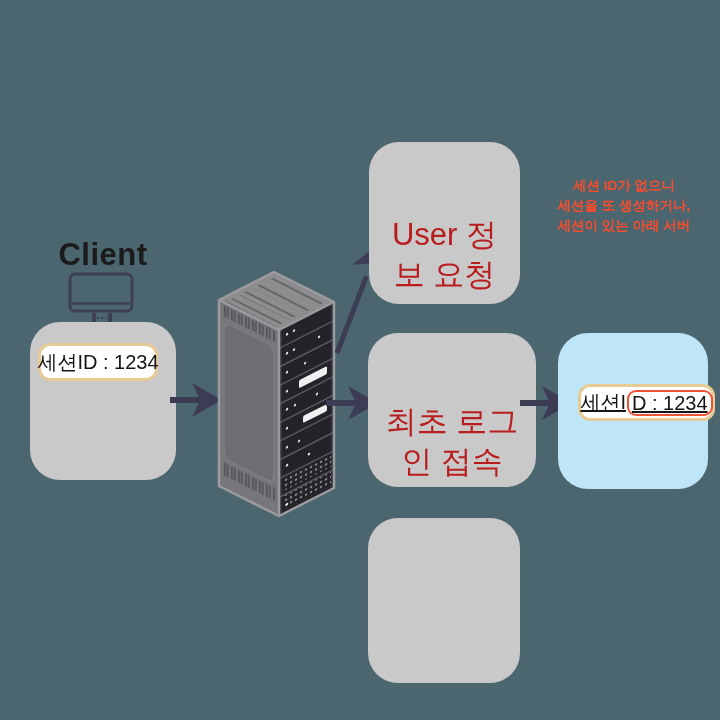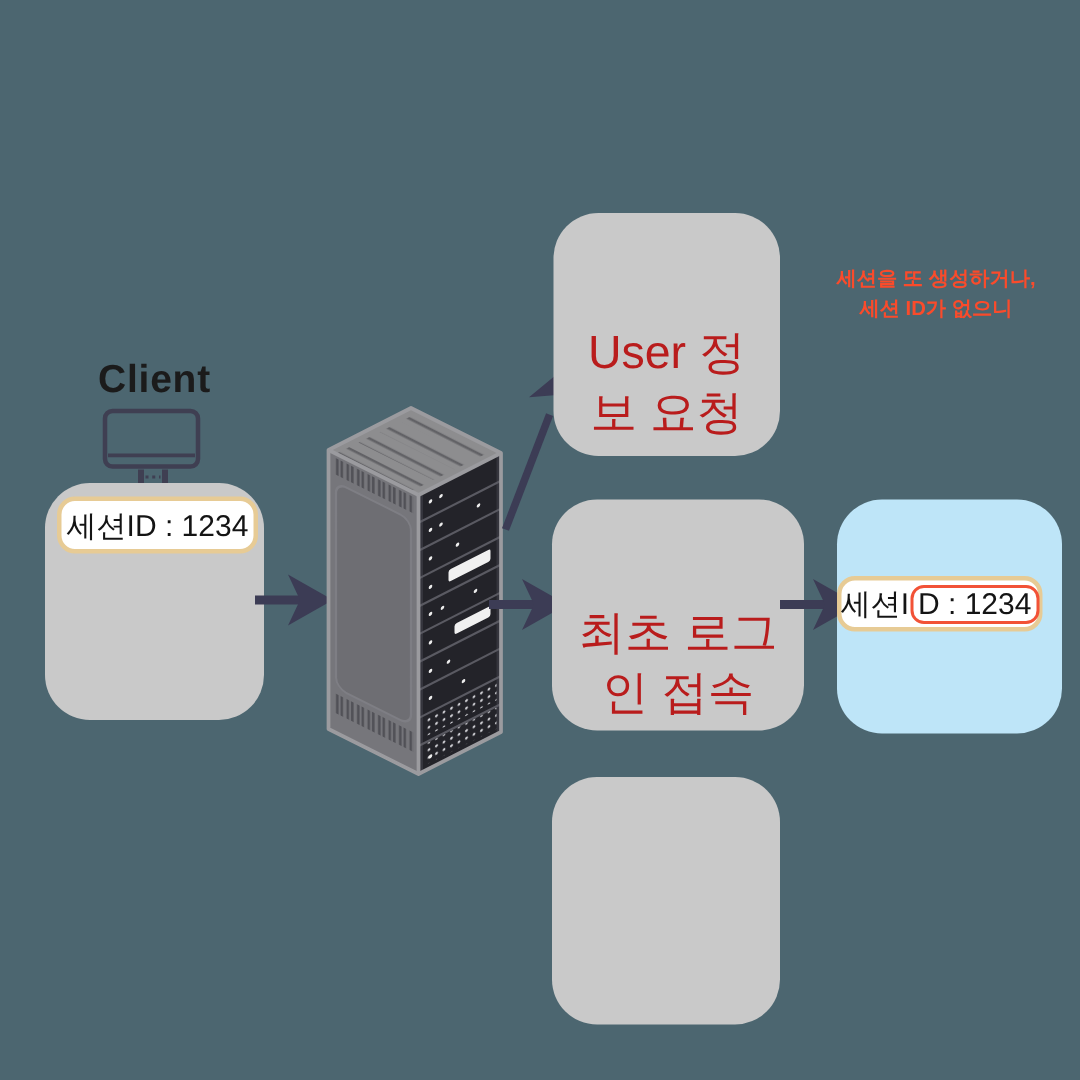--- a/index.html
+++ b/index.html
@@ -6,21 +6,21 @@
   body{font-family:"Liberation Sans","DejaVu Sans",sans-serif;}
   #stage{
     position:relative;width:720px;height:720px;overflow:hidden;
     background:#4c6670;
   }
   .abs{position:absolute;}
   .title{
     color:#1b1b1b;font-weight:600;text-align:center;
     letter-spacing:0.5px;
   }
-  #client-label{left:30px;top:237px;width:146px;font-size:26px;}
+  #client-label{left:30px;top:237px;width:146px;font-size:31px;}
   #server-label{left:365px;top:84px;width:158px;font-size:28px;}
   .gray-box{
     background:#c9c9c9;border-radius:30px;
   }
   #client-box{left:30px;top:322px;width:146px;height:158px;}
   #server-box-0{left:369px;top:142px;width:151px;height:162px;}
   #server-box-1{left:368px;top:333px;width:151px;height:154px;padding-left:17px;}
   #server-box-2{left:368px;top:518px;width:152px;height:165px;}
   #result-box{
     left:558px;top:333px;width:150px;height:156px;
@@ -30,22 +30,22 @@
     position:absolute;left:0;right:0;top:50%;transform:translateY(-50%);
     text-align:center;color:#b91c1c;font-size:31px;line-height:1.28;
     padding:0 14px;font-weight:500;margin-top:32px;
   }
   .pill{
     position:absolute;background:#ffffff;border:3px solid #e7cb95;
     border-radius:12px;display:flex;align-items:center;justify-content:center;
     color:#141414;font-size:20px;font-weight:500;box-sizing:border-box;
     white-space:nowrap;
   }
-  #client-pill{left:8px;top:9px;width:134px;height:38px;}
-  #result-pill{left:0;top:51px;width:137px;height:37px;}
+  #client-pill{left:8px;top:21px;width:120px;height:38px;}
+  #result-pill{left:20px;top:51px;width:137px;height:37px;text-decoration:underline;}
   .red-outline{
     display:inline-block;border:2.5px solid #f25236;border-radius:9px;
     padding:0 3px;margin-left:1px;line-height:1.1;
   }
   #annotation{
     left:528px;top:176px;width:192px;text-align:center;
     color:#fa4b2b;font-size:13.5px;font-weight:bold;line-height:20px;
     white-space:nowrap;
   }
   svg{display:block;}
@@ -170,22 +170,23 @@
 
   <div class="abs gray-box" id="server-box-1">
     <div class="box-label">최초 로그인 접속</div>
   </div>
 
   <div class="abs gray-box" id="server-box-2">
     <div class="box-label"></div>
   </div>
 
   <div class="abs" id="annotation">
+    <div>세션 ID가 없으니</div>
     <div>세션을 또 생성하거나,</div>
-    <div>세션 ID가 없으니</div>
+    <div>세션이 있는 아래 서버</div>
   </div>
 
   <svg class="abs" style="left:520px;top:385px;" width="52" height="36" viewBox="0 0 52 36">
     <rect x="0" y="15" width="30" height="6" fill="#3c3c55"></rect>
     <polygon points="52,18 22,1 30,18 22,35" fill="#3c3c55"></polygon>
   </svg>
 
   <div id="result-box">
     <div class="pill" id="result-pill">
       <span>세션I</span>

